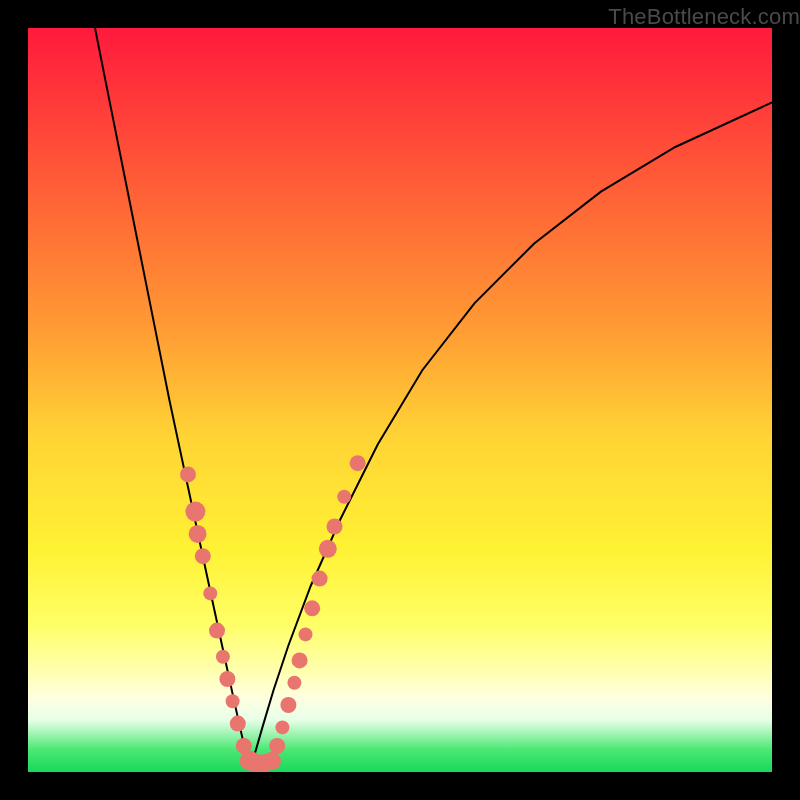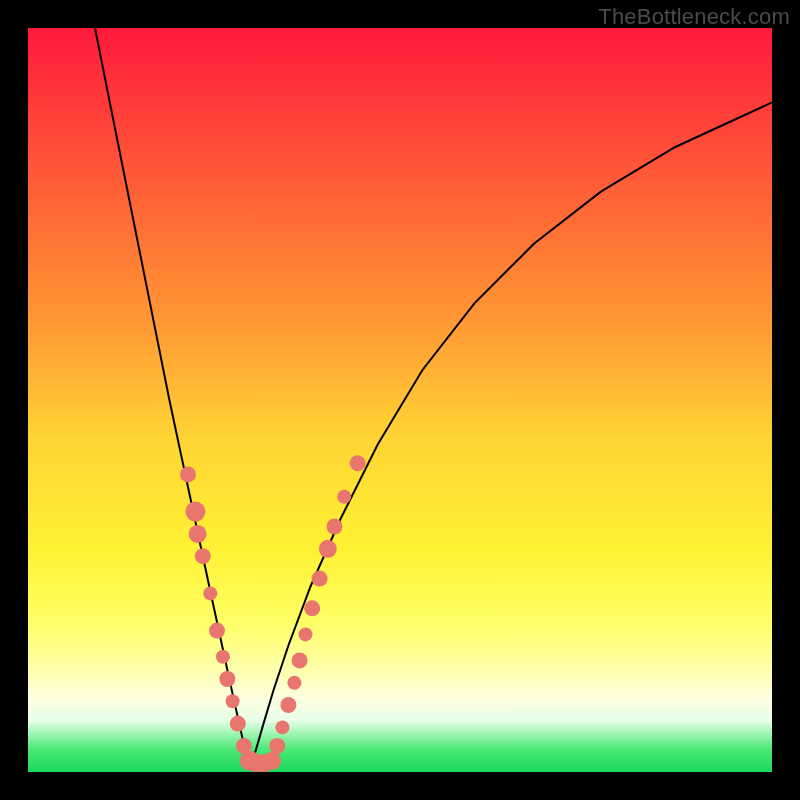--- a/index.html
+++ b/index.html
@@ -28,21 +28,21 @@
       #ffffaa 86%,
       #ffffe0 90%,
       #e8ffe8 93%,
       #4be874 97%,
       #19d85b 100%
     );
   }
   .watermark {
     position: absolute;
     top: 4px;
-    right: 10px;
+    right: 0;
     color: #4a4a4a;
     font-size: 22px;
     font-weight: 500;
     letter-spacing: 0.2px;
   }
   svg.plot {
     position: absolute;
     left: 0;
     top: 0;
     width: 744px;

